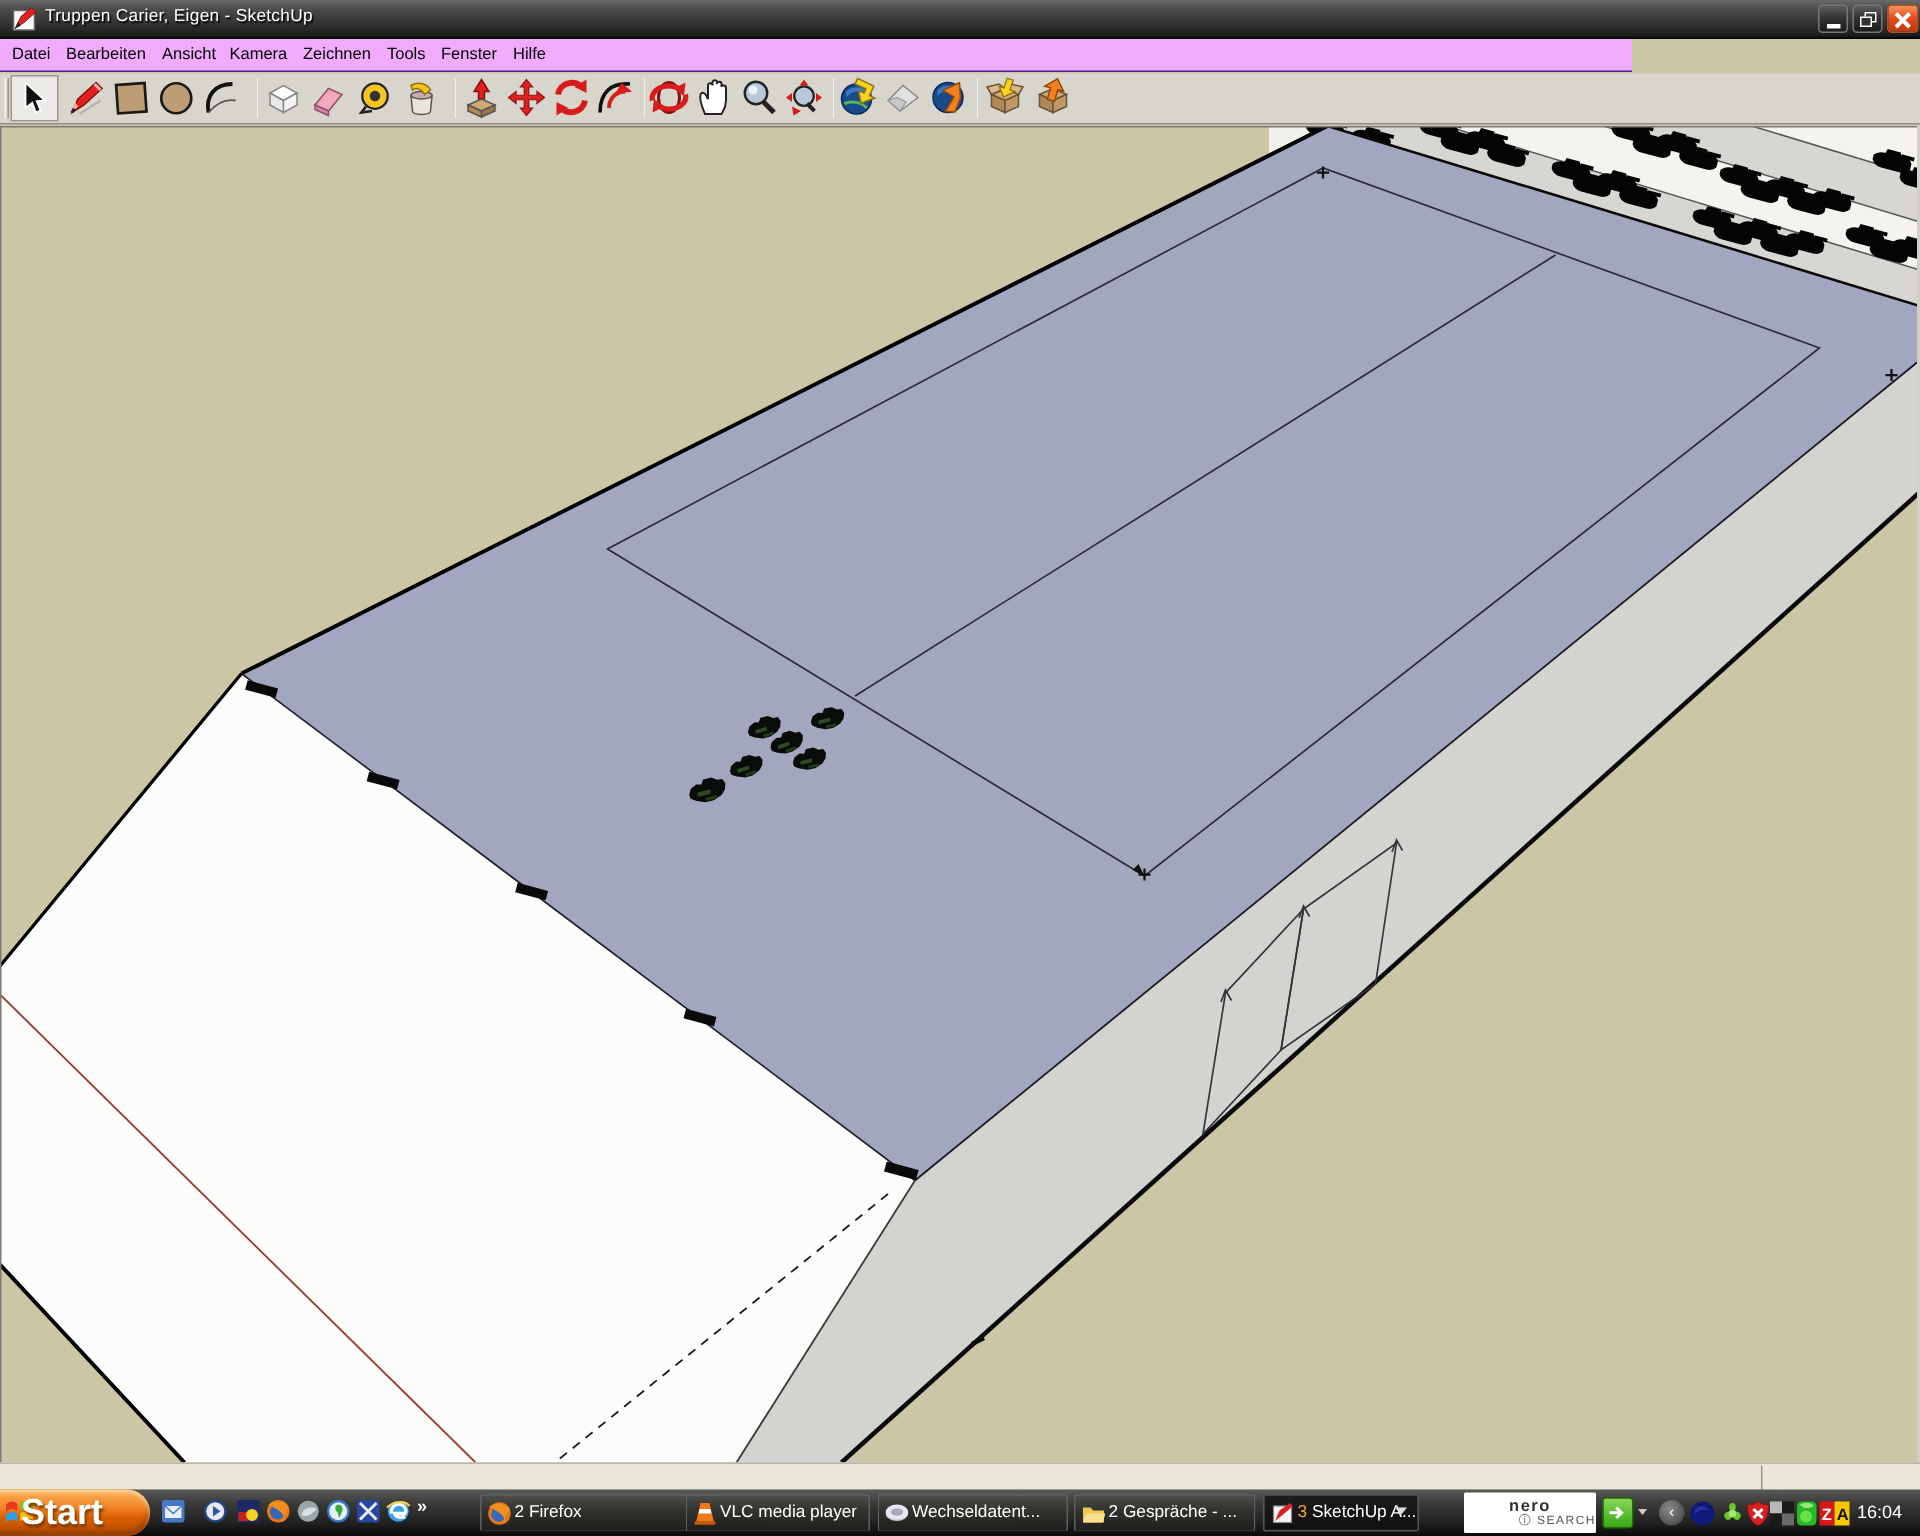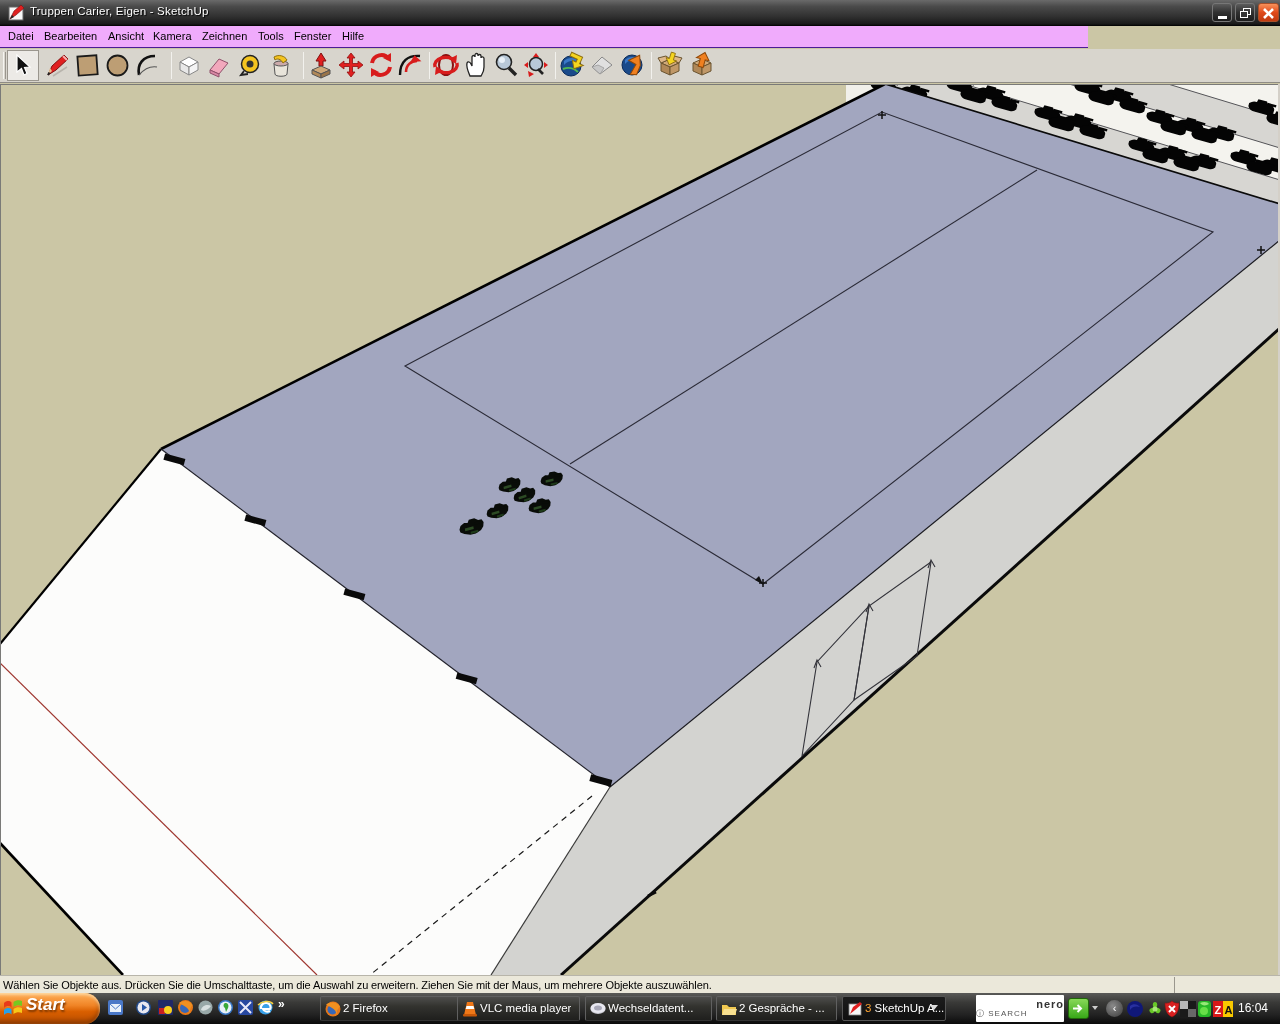--- a/index.html
+++ b/index.html
@@ -297,32 +297,31 @@
 <polygon points="854,616 869,522 931,478 917,572"></polygon>
 <path d="M814,584 l3,-8 l4,7 M866,528 l3,-8 l4,7 M928,484 l3,-8 l4,7"></path>
 </g>
 
 <line x1="0" y1="0.5" x2="1280" y2="0.5" stroke="#7a7a78" stroke-width="1"></line>
 <line x1="0.5" y1="0" x2="0.5" y2="891" stroke="#7a7a78" stroke-width="1"></line>
 <rect x="1278" y="0" width="2" height="891" fill="#d4d0c8"></rect>
 </svg>
 </div>
 <div id="statusbar">
-    <span class="msg">Wählen Sie Objekte aus. Drücken Sie die Umschalttaste, um die Auswahl zu erweitern. Ziehen Sie mit der Maus, um mehrere Objekte auszuwählen.</span>
     <span class="box"></span>
   </div>
 <div id="taskbar">
 <div style="position:absolute;left:-8px;top:0;width:108px;height:31px;border-radius:0 16px 16px 0;background:linear-gradient(#ffb05a,#f08426 40%,#d95f00 60%,#b94e00);box-shadow:inset 0 2px 3px #ffd8a0,inset 0 -3px 5px #8a3a00">
 <svg width="24" height="24" viewBox="0 0 24 24" style="position:absolute;left:9px;top:3px">
 <path d="M3,7 C5.5,4.5 8.5,4.5 10.5,6.5 L10.5,11.5 C8.5,9.5 5.5,9.5 3,12 Z" fill="#e83a1a"></path>
 <path d="M12.5,6 C15,4 18.5,3.8 21,5 L21,10 C18.5,8.8 15,9 12.5,11 Z" fill="#78c820"></path>
 <path d="M3,14 C5.5,11.5 8.5,11.5 10.5,13.5 L10.5,18.5 C8.5,16.5 5.5,16.5 3,19 Z" fill="#28a0e8"></path>
 <path d="M12.5,13 C15,11 18.5,10.8 21,12 L21,17 C18.5,15.8 15,16 12.5,18 Z" fill="#f8c818"></path>
 </svg>
-<span style="position:absolute;left:34px;top:2px;color:#fff;font-size:17px;font-weight:bold;font-style:italic;text-shadow:1px 2px 2px #7a3500">Start</span>
+<span style="position:absolute;left:22px;top:2px;color:#fff;font-size:24px;font-weight:bold;text-shadow:1px 2px 2px #7a3500">Start</span>
 </div>
 <svg width="300" height="31" viewBox="0 0 300 31" style="position:absolute;left:0;top:0">
 <g transform="translate(108,7)">
         <rect x="0" y="0" width="15" height="15" rx="2" fill="#4a78c8"></rect>
         <rect x="2" y="4" width="11" height="8" fill="#e8f0fa"></rect>
         <path d="M2,4 L7.5,9 L13,4" stroke="#4a78c8" stroke-width="1" fill="none"></path>
       </g>
 <g transform="translate(136,7)">
         <circle cx="7.5" cy="7.5" r="7.5" fill="#204888"></circle>
         <circle cx="7.5" cy="7.5" r="6" fill="#e8e8f0"></circle>
@@ -392,22 +391,22 @@
     </div>
 <div class="tkb" style="left:842px;width:104px;background:linear-gradient(#1c1c1c,#101010);border-color:#555">
       <svg width="16" height="16" viewBox="0 0 16 16" style="position:absolute;left:4px;top:4px">
         <rect x="2" y="3" width="12" height="11" fill="#f8f8f8" stroke="#888" stroke-width="0.8"></rect>
         <path d="M3,13 L6,6 L13,1 L15,3 L8,9 Z" fill="#e02020"></path>
       </svg>
       <span class="lbl"><span style="color:#f8a030">3</span> SketchUp A...</span>
       <span style="position:absolute;right:7px;top:8px;width:0;height:0;border-left:4px solid transparent;border-right:4px solid transparent;border-top:5px solid #ddd"></span>
     </div>
 <div style="position:absolute;left:976px;top:2px;width:88px;height:27px;background:#fff;border-radius:1px">
-<div style="position:absolute;left:0;top:3px;width:88px;text-align:right;font-weight:bold;font-size:11px;color:#333;letter-spacing:1px;font-family:'Liberation Sans'">nero</div>
-<div style="position:absolute;left:0;top:13px;width:88px;text-align:left;font-size:8px;color:#555;letter-spacing:1px">ⓘ&nbsp;SEARCH</div>
+<div style="position:absolute;left:0;top:3px;width:88px;text-align:center;font-weight:bold;font-size:11px;color:#333;letter-spacing:1px;font-family:'Liberation Sans'">nero</div>
+<div style="position:absolute;left:0;top:13px;width:88px;text-align:right;font-size:8px;color:#555;letter-spacing:1px">ⓘ&nbsp;SEARCH</div>
 </div>
 <div style="position:absolute;left:1068px;top:5px;width:21px;height:21px;border-radius:3px;background:linear-gradient(#88d858,#38a818);border:1px solid #206808">
 <svg width="13" height="13" viewBox="0 0 13 13" style="position:absolute;left:3px;top:3px">
         <path d="M1,6.5 L8,6.5 M5.5,3 L9,6.5 L5.5,10" stroke="#fff" stroke-width="2" fill="none"></path>
       </svg>
 </div>
 <span style="position:absolute;left:1092px;top:13px;width:0;height:0;border-left:3.5px solid transparent;border-right:3.5px solid transparent;border-top:4px solid #ccc"></span>
 <div style="position:absolute;left:1106px;top:7px;width:17px;height:17px;border-radius:50%;background:radial-gradient(circle at 40% 35%,#8a8a8a,#3a3a3a);color:#fff;font-size:11px;text-align:center;line-height:16px">‹</div>
 <svg width="110" height="18" viewBox="0 0 110 18" style="position:absolute;left:1126px;top:7px">
 <circle cx="9" cy="9" r="8" fill="#101878"></circle>

